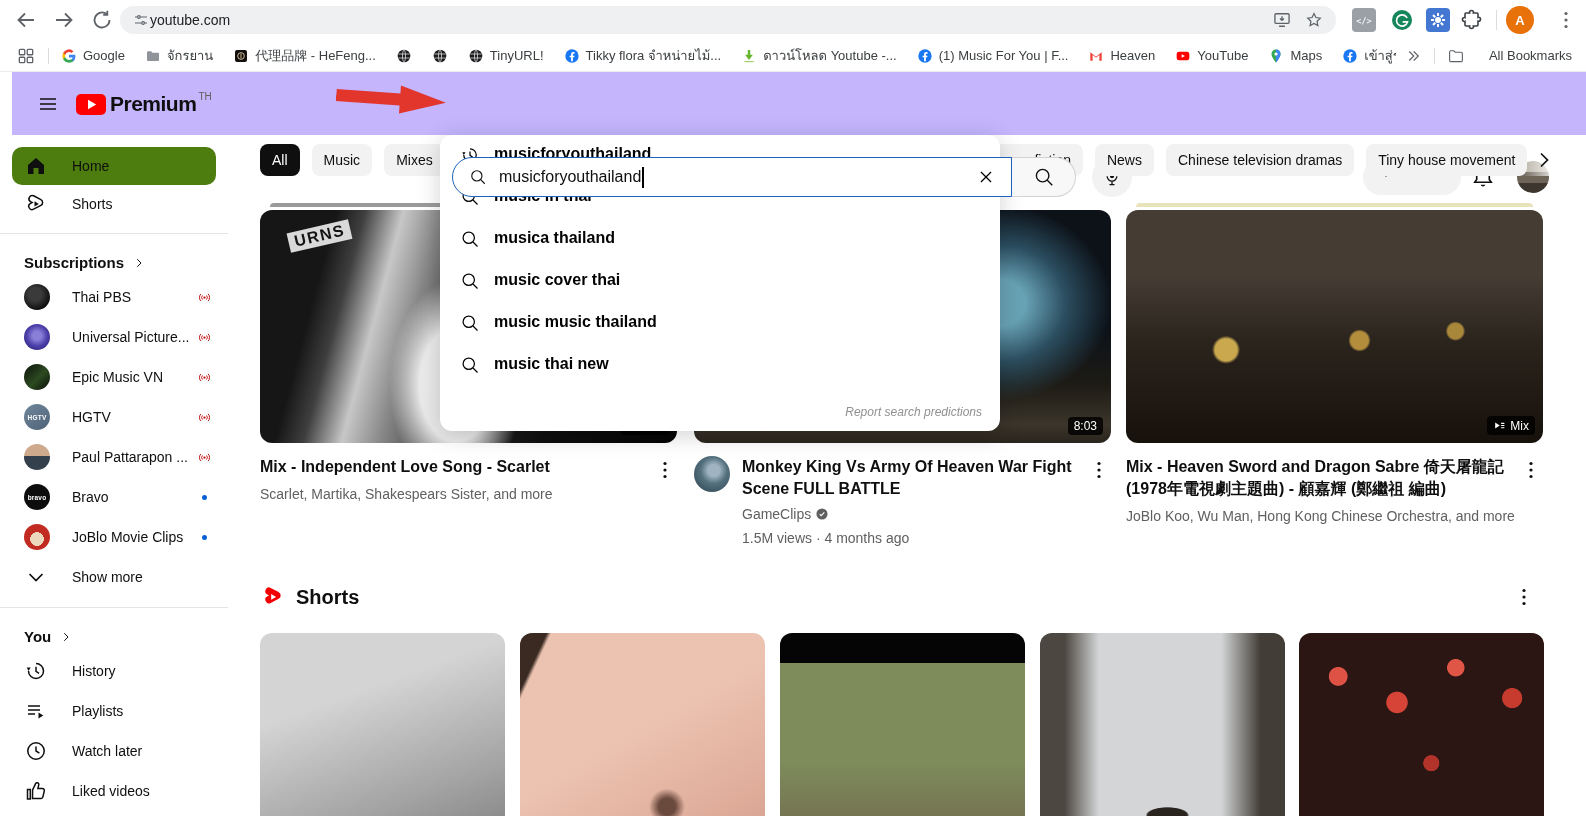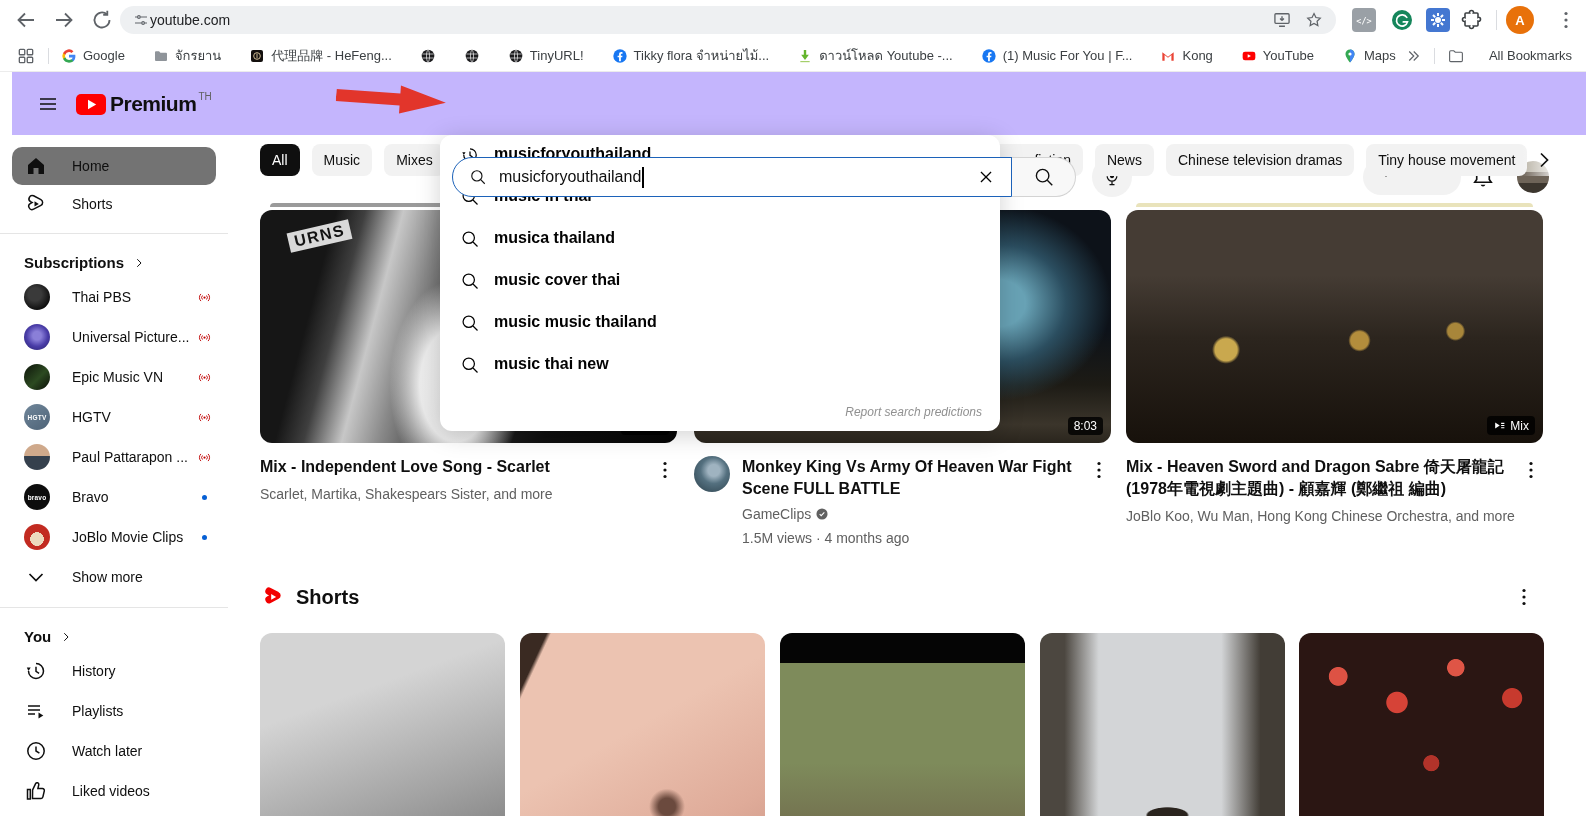--- a/index.html
+++ b/index.html
@@ -19,21 +19,21 @@
 .u-right{display:flex;gap:12px;align-items:center}
 .u-ic2{width:20px;height:20px;color:#5f6368}
 .ext{position:absolute;top:8px;width:24px;height:24px}
 .ext svg{width:100%;height:100%}
 .vdiv{position:absolute;width:1px;background:#dadce0}
 .chrome-avatar{position:absolute;left:1506px;top:6px;width:28px;height:28px;border-radius:50%;background:#e8710a;color:#fff;display:flex;align-items:center;justify-content:center;font-size:13px}
 
 .bookbar{position:absolute;left:0;top:40px;width:100%;height:32px;background:#fff;border-bottom:1px solid #ececec;display:flex;align-items:center}
 .bb-apps{width:20px;height:20px;color:#5f6368;margin-left:16px}
 .bb-div{width:1px;height:16px;background:#dadce0;margin:0 12px;flex:none}
-.bm-list{display:flex;gap:28px;flex:1;overflow:hidden}
+.bm-list{display:flex;gap:20px;flex:1;overflow:hidden}
 .bm-item{display:flex;align-items:center;gap:6px;flex:none;cursor:pointer}
 .bm-ic{width:16px;height:16px;flex:none;display:inline-flex}
 .bm-ic svg{width:100%;height:100%}
 .bm-label{font-size:13px;color:#3c4043;white-space:nowrap}
 .bb-right{display:flex;align-items:center;flex:none;margin-left:8px;padding-right:14px}
 .bb-more{width:18px;height:18px;color:#5f6368}
 .bb-fold{width:18px;height:18px;color:#5f6368}
 .bb-all{font-size:13px;color:#3c4043;margin-left:24px;white-space:nowrap}
 
 .yth{position:absolute;left:12px;top:72px;width:100%;height:63px;background:#c4b5fd}
@@ -52,21 +52,21 @@
 .search-btn{position:absolute;left:1000px;top:85px;width:64px;height:40px;background:#f8f8f8;border:1px solid #d3d3d3;border-left:none;border-radius:0 20px 20px 0;display:flex;align-items:center;justify-content:center;color:#0f0f0f;z-index:41}
 .mic-btn{position:absolute;left:1080px;top:85px;width:40px;height:40px;border-radius:50%;background:#f2f2f2;display:flex;align-items:center;justify-content:center;color:#0f0f0f}
 .create-btn{position:absolute;left:1351px;top:87px;height:36px;border-radius:18px;background:#f2f2f2;display:flex;align-items:flex-start;gap:6px;padding:0 16px 0 12px;cursor:pointer}
 .create-label{font-size:14px;font-weight:500}
 .bell{position:absolute;left:1458px;top:92px;width:26px;height:26px;color:#0f0f0f}
 .bell-badge{position:absolute;left:1472px;top:85px;min-width:18px;height:17px;border-radius:9px;background:#c00000;border:1px solid #fff;color:#fff;font-size:10px;font-weight:500;display:flex;align-items:center;justify-content:center;padding:0 3px;z-index:2}
 .yt-avatar{position:absolute;left:1505px;top:89px;width:32px;height:32px;border-radius:50%;background:linear-gradient(180deg,#b9b3a6 0 35%,#6e6458 35% 70%,#3c362e 70% 100%);cursor:pointer}
 
 .sidebar{position:absolute;left:0;top:135px;width:228px;bottom:0;overflow:hidden;background:#fff}
 .side-row{display:flex;align-items:center;height:38px;margin:0 12px;padding:0 12px;border-radius:10px;cursor:pointer}
-.side-row.active{background:#737373}
+.side-row.active{background:#4d7c0f}
 .side-row .icon{color:#0f0f0f}
 .side-label{font-size:14px;margin-left:24px;white-space:nowrap;overflow:hidden;flex:1}
 .chan-row{display:flex;align-items:center;height:40px;padding:0 16px 0 24px;cursor:pointer}
 .chan-avatar{width:26px;height:26px;border-radius:50%;flex:none;display:flex;align-items:center;justify-content:center;overflow:hidden}
 .chan-avatar b{font-size:6.5px;color:#fff;letter-spacing:.2px}
 .chan-label{font-size:14px;margin-left:22px;flex:1;white-space:nowrap;overflow:hidden}
 .live-ic{width:15px;height:15px;color:#c00000;display:inline-flex;flex:none}
 .live-ic svg{width:100%;height:100%}
 .blue-dot{width:5px;height:5px;border-radius:50%;background:#065fd4;flex:none;margin-right:5px}
 .side-div{border-top:1px solid #e5e5e5;margin:10px 0}
@@ -291,21 +291,21 @@
             </svg>
           </span>
           <span class="bm-label">(1) Music For You | F...</span>
         </div>
         <div class="bm-item">
           <span class="bm-ic">
             <svg viewBox="0 0 24 24">
               <path d="M3.5 19h3.4v-8.4L12 14.5l5.1-3.9V19h3.4V6.5L12 13 3.5 6.5z" fill="#EA4335"></path>
             </svg>
           </span>
-          <span class="bm-label">Kong</span>
+          <span class="bm-label">Heaven</span>
         </div>
         <div class="bm-item">
           <span class="bm-ic">
             <svg viewBox="0 0 24 24">
               <rect x="2.5" y="5.5" width="19" height="13" rx="3.5" fill="#FF0000"></rect>
               <path d="M10 9.2v5.6l5-2.8z" fill="#fff"></path>
             </svg>
           </span>
           <span class="bm-label">YouTube</span>
         </div>

